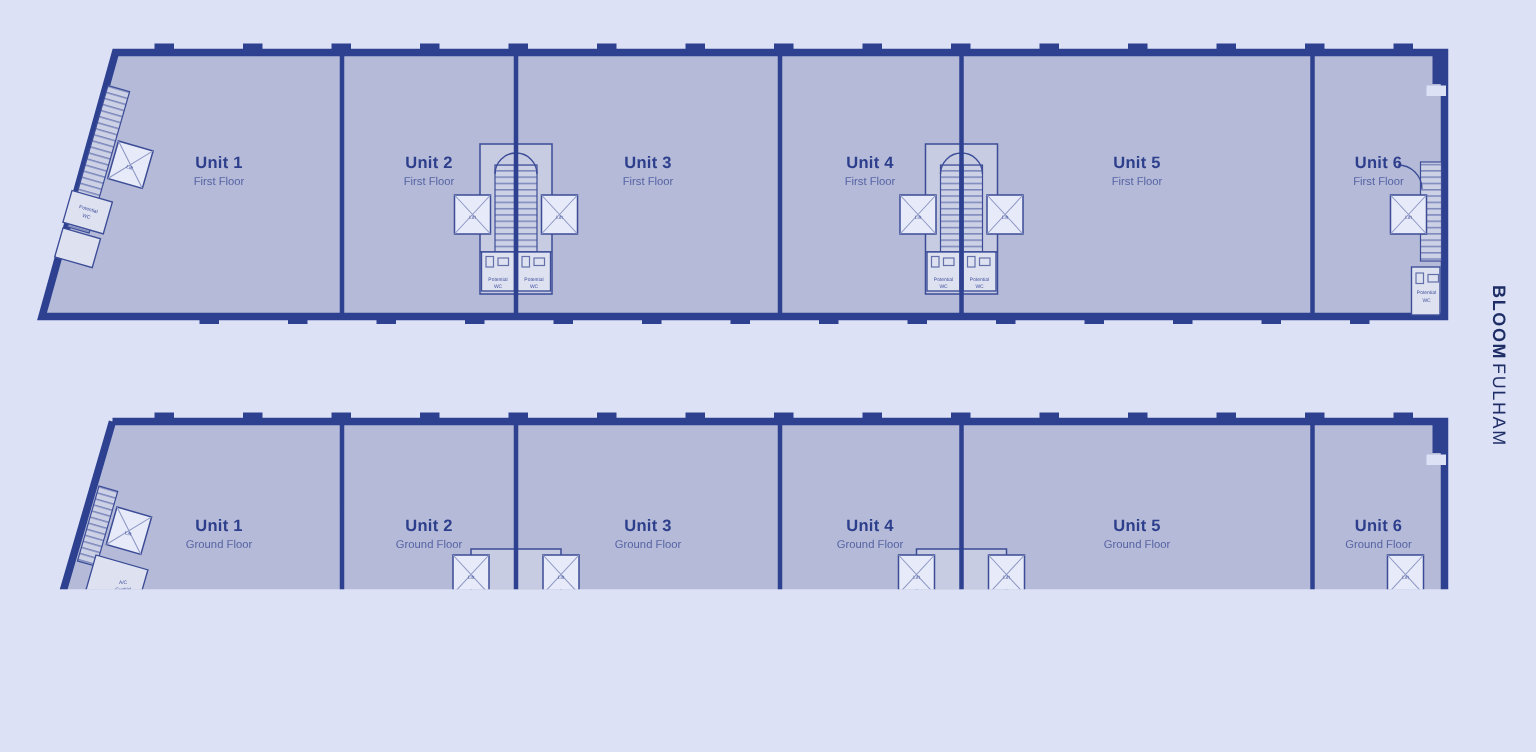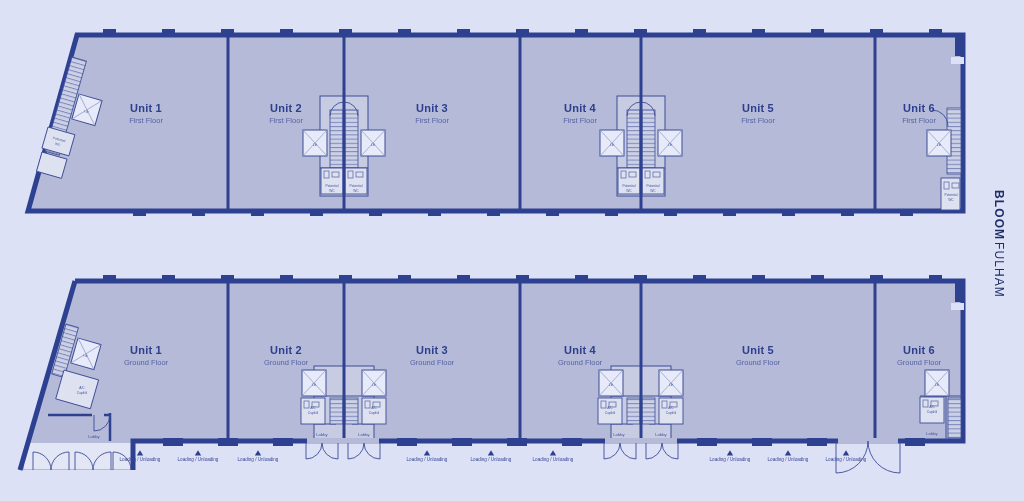--- a/index.html
+++ b/index.html
@@ -1,16 +1,16 @@
 <!DOCTYPE html>
 <html><head>
 <meta charset="utf-8">
 <style>
   html,body{margin:0;padding:0;background:#dce1f6;}
-  #stage{position:relative;width:1024px;height:501px;background:#dce1f6;overflow:hidden;}
+  #stage{position:relative;width:1024px;height:393px;background:#dce1f6;overflow:hidden;}
   svg{display:block;}
   text{font-family:"Liberation Sans",sans-serif;fill:#2d3f8c;}
   .t-title{font-size:11px;font-weight:700;text-anchor:middle;letter-spacing:.2px;}
   .t-sub{font-size:7.5px;fill:#5663a4;text-anchor:middle;}
   .t-tiny{font-size:4.2px;fill:#44539e;text-anchor:middle;}
   .t-micro{font-size:3.3px;fill:#44539e;text-anchor:middle;}
   .t-load{font-size:4.6px;fill:#3a499a;text-anchor:middle;}
   .t-brand-b{font-size:12px;font-weight:700;fill:#1e2d66;letter-spacing:1.1px;}
   .t-brand{font-size:12px;fill:#1e2d66;letter-spacing:1.1px;}
   .outline{fill:#b4bad7;stroke:#2e4191;stroke-width:5;stroke-linejoin:miter;}

